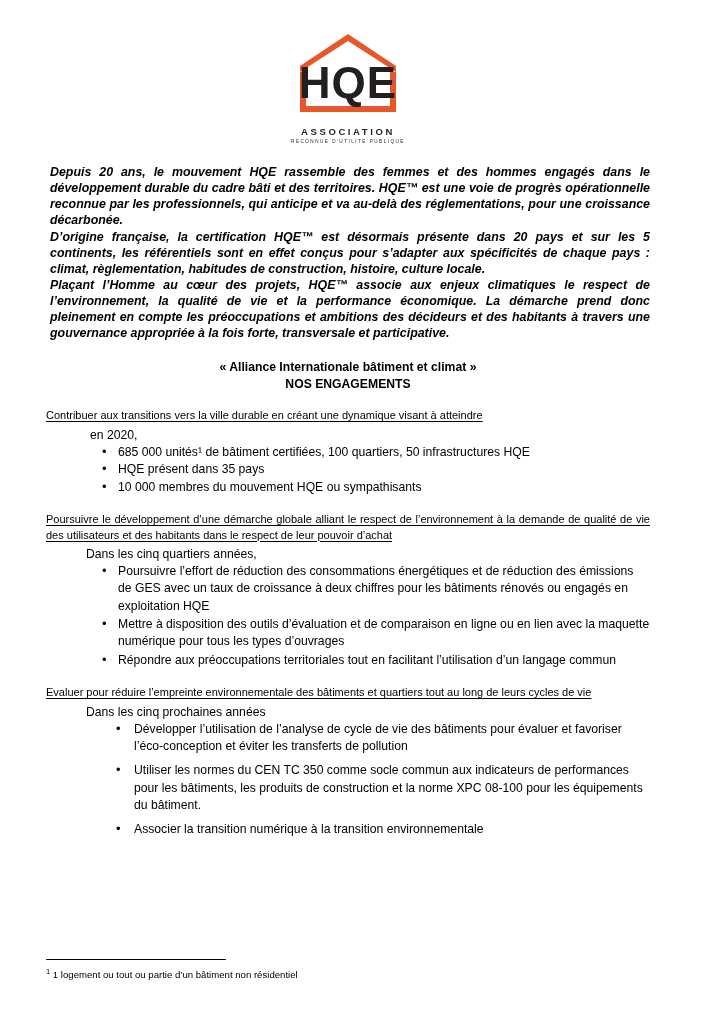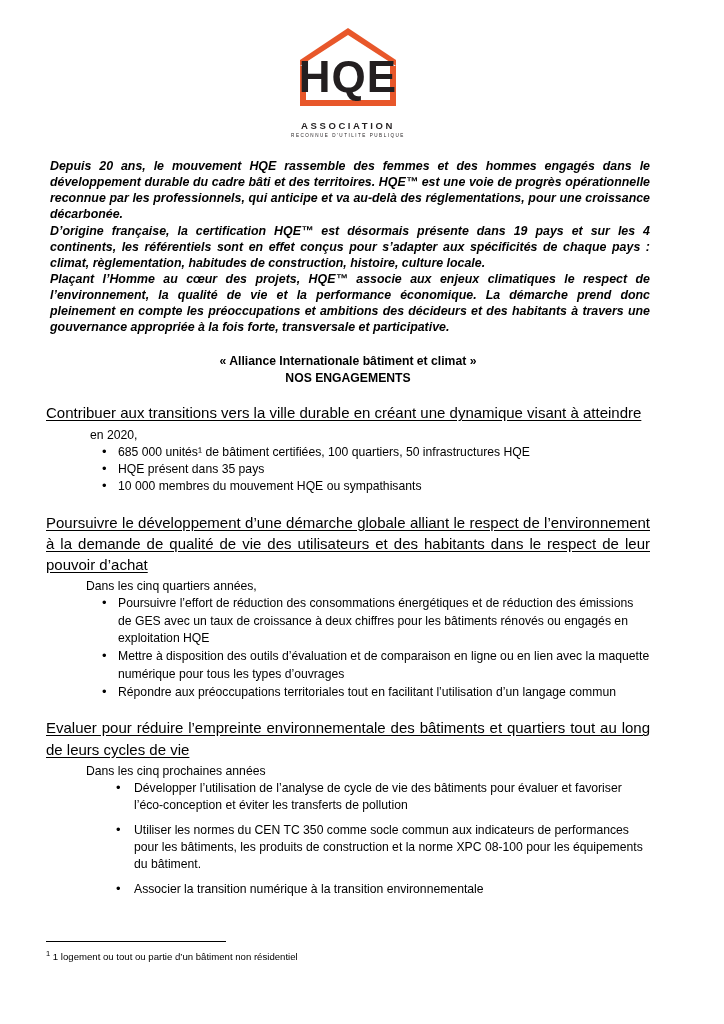--- a/index.html
+++ b/index.html
@@ -12,21 +12,21 @@
     height: 1024px;
     font-family: "Liberation Sans", sans-serif;
     color: #000000;
     position: relative;
     overflow: hidden;
   }
   .page {
     width: 696px;
     height: 1024px;
     box-sizing: border-box;
-    padding: 8px 46px 0 46px;
+    padding: 14px 46px 0 46px;
     position: relative;
   }
 
   
   .logo-block {
     display: flex;
     flex-direction: column;
     align-items: center;
     justify-content: flex-start;
     margin-top: 14px;
@@ -71,21 +71,21 @@
     font-weight: bold;
     font-size: 12.2px;
     margin-top: 18px;
     line-height: 1.35;
   }
   .center-head .l1 { display: block; }
   .center-head .l2 { display: block; }
 
   
   .sec-head {
-    font-size: 15px;
+    font-size: 11px;
     text-decoration: underline;
     text-underline-offset: 2px;
     margin-top: 16px;
     line-height: 1.42;
     text-align: justify;
   }
 
   .lead-in {
     font-size: 12.2px;
     margin-top: 4px;
@@ -115,21 +115,21 @@
   ul.bullets.tight li { margin-bottom: 0px; }
   ul.bullets.spaced li { margin-bottom: 7px; }
   ul.bullets.deeper { padding-left: 88px; }
   ul.bullets.deeper li::before { left: -18px; }
 
   
   .footnote-wrap {
     position: absolute;
     left: 46px;
     right: 46px;
-    bottom: 60px;
+    bottom: 42px;
   }
   .footnote-rule {
     width: 180px;
     height: 1px;
     background: #000;
     margin-bottom: 7px;
   }
   .footnote {
     font-size: 9.6px;
     line-height: 1.3;
@@ -154,21 +154,21 @@
           <text x="60" y="70" font-size="44" text-anchor="middle" letter-spacing="1">HQE</text>
         </g>
       </svg>
     </div>
     <div class="logo-sub">ASSOCIATION</div>
     <div class="logo-sub2">RECONNUE D'UTILITE PUBLIQUE</div>
   </div>
 
   <div class="intro">
     <p>Depuis 20 ans, le mouvement HQE rassemble des femmes et des hommes engagés dans le développement durable du cadre bâti et des territoires. HQE™ est une voie de progrès opérationnelle reconnue par les professionnels, qui anticipe et va au-delà des réglementations, pour une croissance décarbonée.</p>
-    <p>D’origine française, la certification HQE™ est désormais présente dans 19 pays et sur les 4 continents, les référentiels sont en effet conçus pour s’adapter aux spécificités de chaque pays : climat, règlementation, habitudes de construction, histoire, culture locale.</p>
+    <p>D’origine française, la certification HQE™ est désormais présente dans 20 pays et sur les 5 continents, les référentiels sont en effet conçus pour s’adapter aux spécificités de chaque pays : climat, règlementation, habitudes de construction, histoire, culture locale.</p>
     <p>Plaçant l’Homme au cœur des projets, HQE™ associe aux enjeux climatiques le respect de l’environnement, la qualité de vie et la performance économique. La démarche prend donc pleinement en compte les préoccupations et ambitions des décideurs et des habitants à travers une gouvernance appropriée à la fois forte, transversale et participative.</p>
   </div>
 
   <div class="center-head">
     <span class="l1">« Alliance Internationale bâtiment et climat »</span>
     <span class="l2">NOS ENGAGEMENTS</span>
   </div>
 
   <div class="sec-head">Contribuer aux transitions vers la ville durable en créant une dynamique visant à atteindre</div>
   <div class="lead-in">en 2020,</div>

